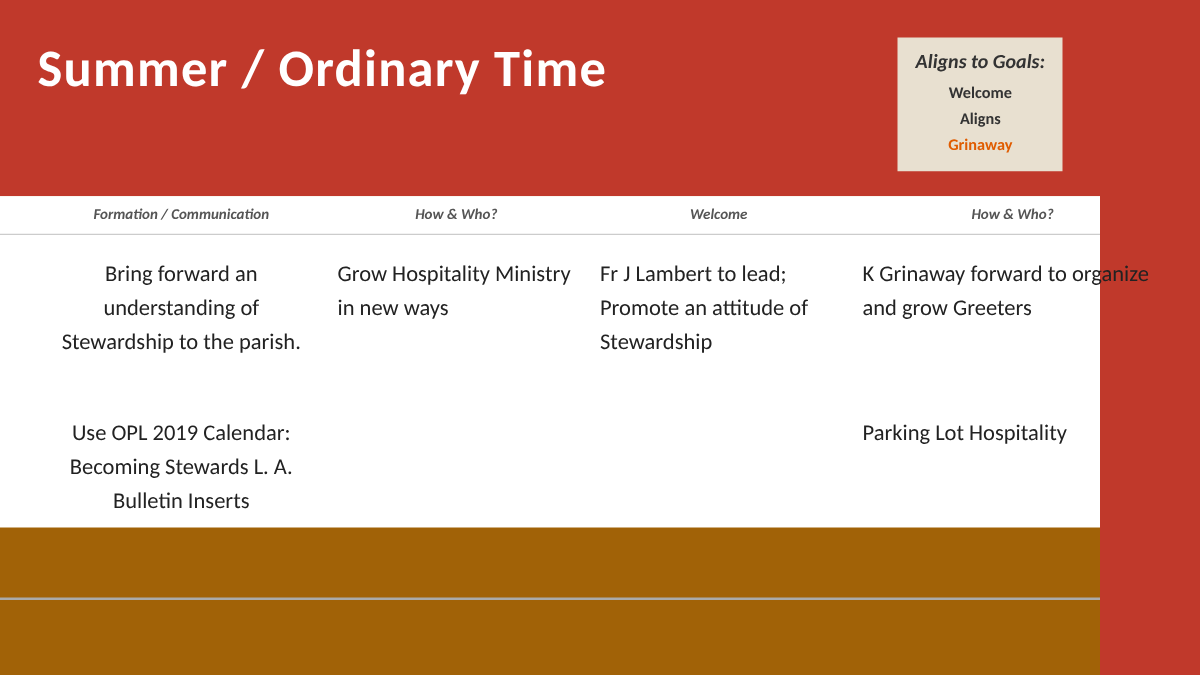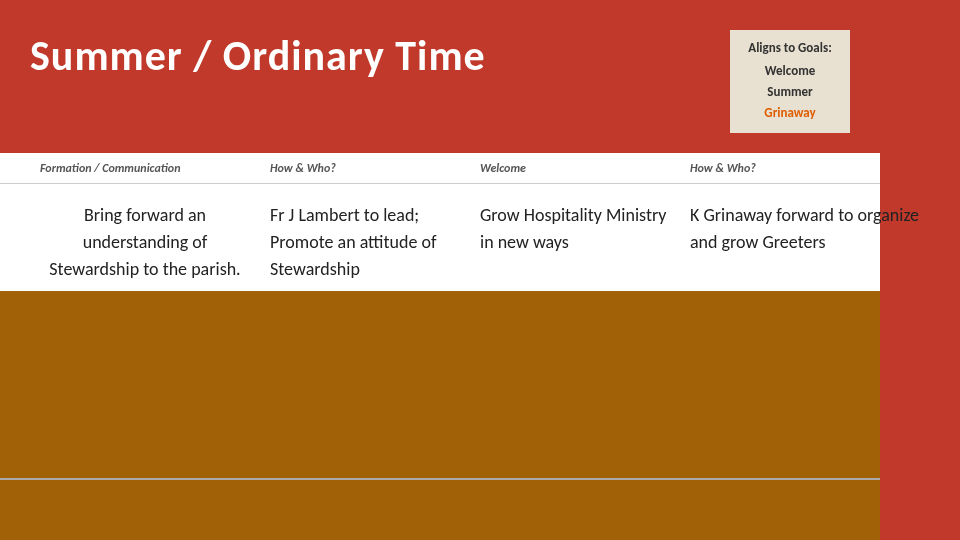--- a/index.html
+++ b/index.html
@@ -39,21 +39,22 @@
     }
 
     .aligns-box {
       background: #e8e0d0;
       padding: 10px 14px;
       min-width: 120px;
       text-align: center;
     }
 
     .aligns-title {
-      font-size: 13px;
+      font-size: 16px;
+      font-style: italic;
       font-weight: bold;
       color: #333;
       margin-bottom: 6px;
     }
 
     .aligns-item {
       font-size: 13px;
       font-weight: bold;
       color: #333;
       line-height: 1.6;
@@ -78,20 +79,21 @@
       border-bottom: 1px solid #ccc;
       padding: 0 30px;
     }
 
     .col-header {
       padding: 8px 10px;
       font-size: 12px;
       font-weight: bold;
       color: #555;
       font-style: italic;
+      text-align: center;
     }
 
     
     .content-grid {
       display: grid;
       grid-template-columns: 230px 210px 210px 260px;
       padding: 0 30px;
       padding-top: 10px;
     }
 
@@ -128,47 +130,61 @@
 
 <div class="page">
 
   <div class="header">
     <div class="title-area">
       <h1 class="main-title">Summer / Ordinary Time</h1>
     </div>
     <div class="aligns-box">
       <div class="aligns-title">Aligns to Goals:</div>
       <div class="aligns-item">Welcome</div>
-      <div class="aligns-item">Summer</div>
+      <div class="aligns-item">Aligns</div>
       <div class="aligns-item formation">Grinaway</div>
     </div>
   </div>
 
   <div class="content-area">
 
     <div class="col-headers">
       <div class="col-header">Formation / Communication</div>
       <div class="col-header">How &amp; Who?</div>
       <div class="col-header">Welcome</div>
       <div class="col-header">How &amp; Who?</div>
     </div>
 
     <div class="content-grid">
       <div class="col">
         <div class="col-text center">Bring forward an understanding of Stewardship to the parish.</div>
       </div>
       <div class="col">
-        <div class="col-text">Fr J Lambert to lead; Promote an attitude of Stewardship</div>
+        <div class="col-text">Grow Hospitality Ministry in new ways</div>
       </div>
       <div class="col">
-        <div class="col-text">Grow Hospitality Ministry in new ways</div>
+        <div class="col-text">Fr J Lambert to lead; Promote an attitude of Stewardship</div>
       </div>
       <div class="col">
         <div class="col-text">K Grinaway forward to organize and grow Greeters</div>
       </div>
     </div>
 
+    <div class="content-grid col-separator">
+      <div class="col">
+        <div class="col-text center">Use OPL 2019 Calendar: Becoming Stewards L. A. Bulletin Inserts</div>
+      </div>
+      <div class="col">
+        <div class="col-text"></div>
+      </div>
+      <div class="col">
+        <div class="col-text"></div>
+      </div>
+      <div class="col">
+        <div class="col-text">Parking Lot Hospitality</div>
+      </div>
+    </div>
 
   </div>
 
   <div class="bottom-divider"></div>
 
 </div>
 
 </body></html>

